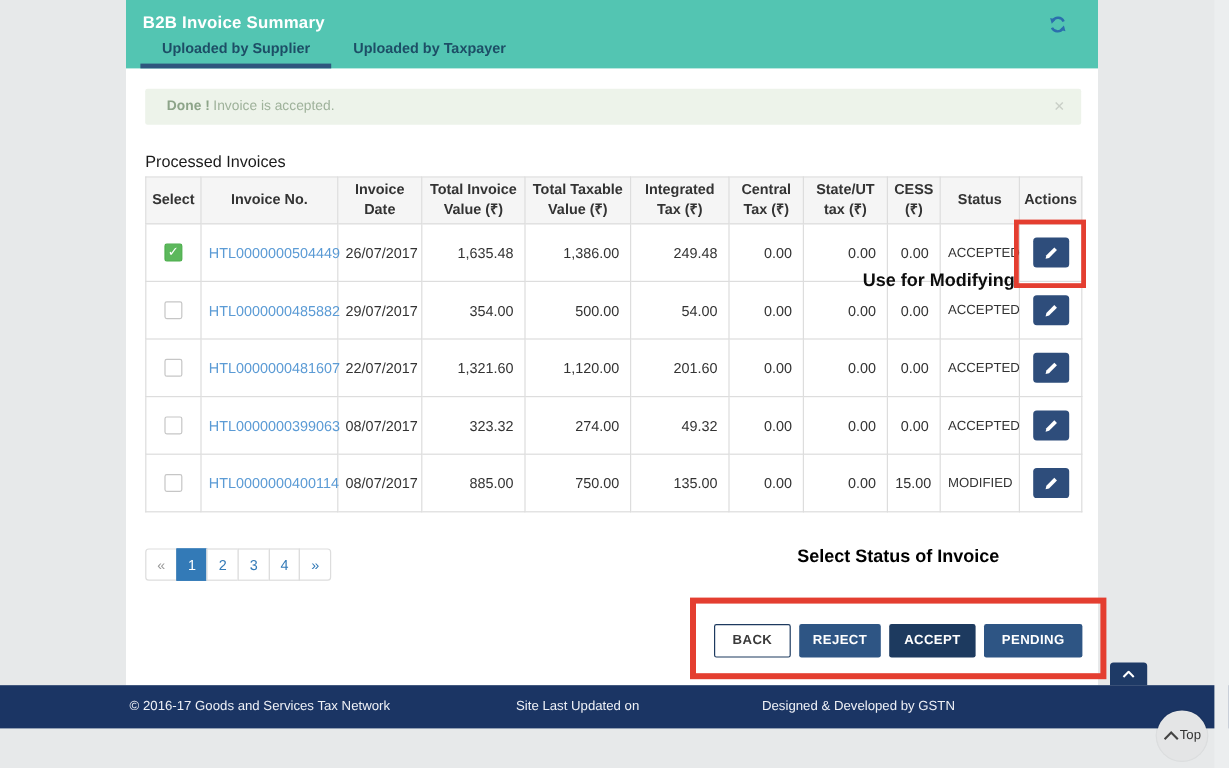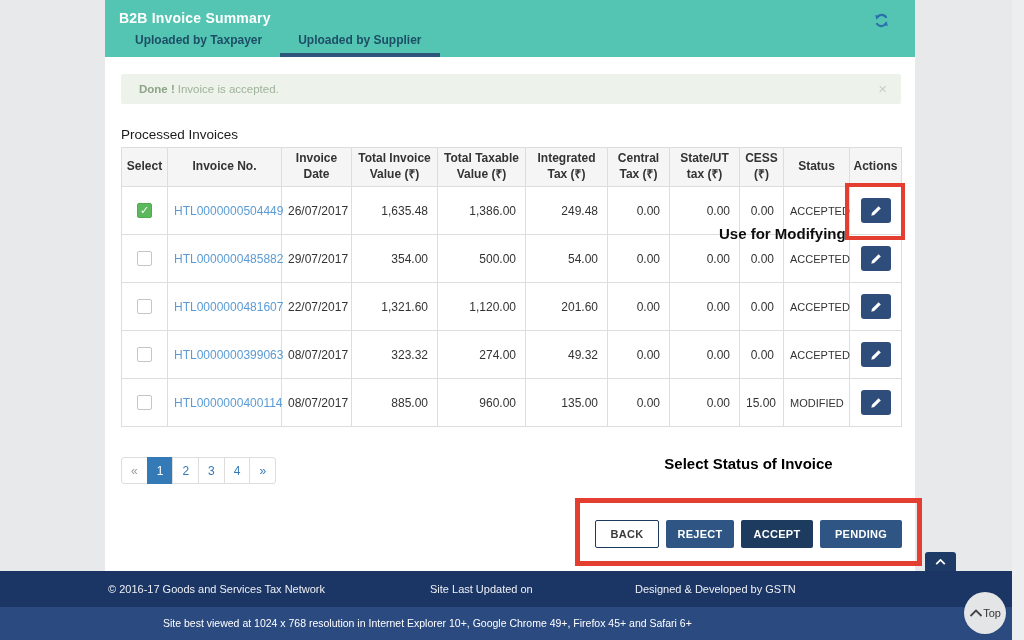--- a/index.html
+++ b/index.html
@@ -82,22 +82,22 @@
       <div class="panel-title">B2B Invoice Summary</div>
       <div class="refresh">
         <svg width="15" height="15" viewBox="0 0 16 16">
           <path d="M13.2 5.2 A5.6 5.6 0 0 0 3.4 4.6" fill="none" stroke="#2b6fad" stroke-width="2.2"></path>
           <path d="M2.8 10.8 A5.6 5.6 0 0 0 12.6 11.4" fill="none" stroke="#2b6fad" stroke-width="2.2"></path>
           <path d="M1.2 2.2 L6.2 3.4 L2.6 7.2 Z" fill="#2b6fad"></path>
           <path d="M14.8 13.8 L9.8 12.6 L13.4 8.8 Z" fill="#2b6fad"></path>
         </svg>
       </div>
       <div class="tabs">
+        <div class="tab active">Uploaded by Supplier</div>
         <div class="tab">Uploaded by Taxpayer</div>
-        <div class="tab active">Uploaded by Supplier</div>
       </div>
     </div>
 
     <div class="alert">
       <span class="alert-bold">Done !</span><span>Invoice is accepted.</span>
       <span class="alert-close">×</span>
     </div>
 
     <div class="section-title">Processed Invoices</div>
 
@@ -184,21 +184,21 @@
                 <svg width="12" height="12" viewBox="0 0 12 12">
                   <path d="M8.6 1.2 l2.2 2.2 -6.6 6.6 -2.9 0.7 0.7 -2.9 z" fill="#fff"></path>
                 </svg>
               </span></td>
           </tr>
           <tr>
             <td class="al-center"><span class="checkbox"></span></td>
             <td class="al-center"><span class="inv-link">HTL0000000400114</span></td>
             <td class="al-center">08/07/2017</td>
             <td class="al-right">885.00</td>
-            <td class="al-right">960.00</td>
+            <td class="al-right">750.00</td>
             <td class="al-right">135.00</td>
             <td class="al-right">0.00</td>
             <td class="al-right">0.00</td>
             <td class="al-right">15.00</td>
             <td class="al-center status-cell">MODIFIED</td>
             <td class="al-center"><span class="edit-btn">
                 <svg width="12" height="12" viewBox="0 0 12 12">
                   <path d="M8.6 1.2 l2.2 2.2 -6.6 6.6 -2.9 0.7 0.7 -2.9 z" fill="#fff"></path>
                 </svg>
               </span></td>
@@ -232,23 +232,20 @@
     <svg width="11" height="6" viewBox="0 0 12 7">
         <path d="M1 6 L6 1 L11 6" stroke="#fff" stroke-width="2" fill="none"></path>
       </svg>
   </div>
 
   <div class="footer1">
     <span class="f-copy">© 2016-17 Goods and Services Tax Network</span>
     <span class="f-updated">Site Last Updated on</span>
     <span class="f-designed">Designed &amp; Developed by GSTN</span>
   </div>
-  <div class="footer2">
-    <span class="f-best">Site best viewed at 1024 x 768 resolution in Internet Explorer 10+, Google Chrome 49+, Firefox 45+ and Safari 6+</span>
-  </div>
 
   <div class="top-btn">
     <svg width="14" height="8" viewBox="0 0 14 8">
         <path d="M1.5 7 L7 1.5 L12.5 7" stroke="#444" stroke-width="1.8" fill="none"></path>
       </svg>
     <span class="top-label">Top</span>
   </div>
 
   <div class="scroll-strip"></div>
 </div>

